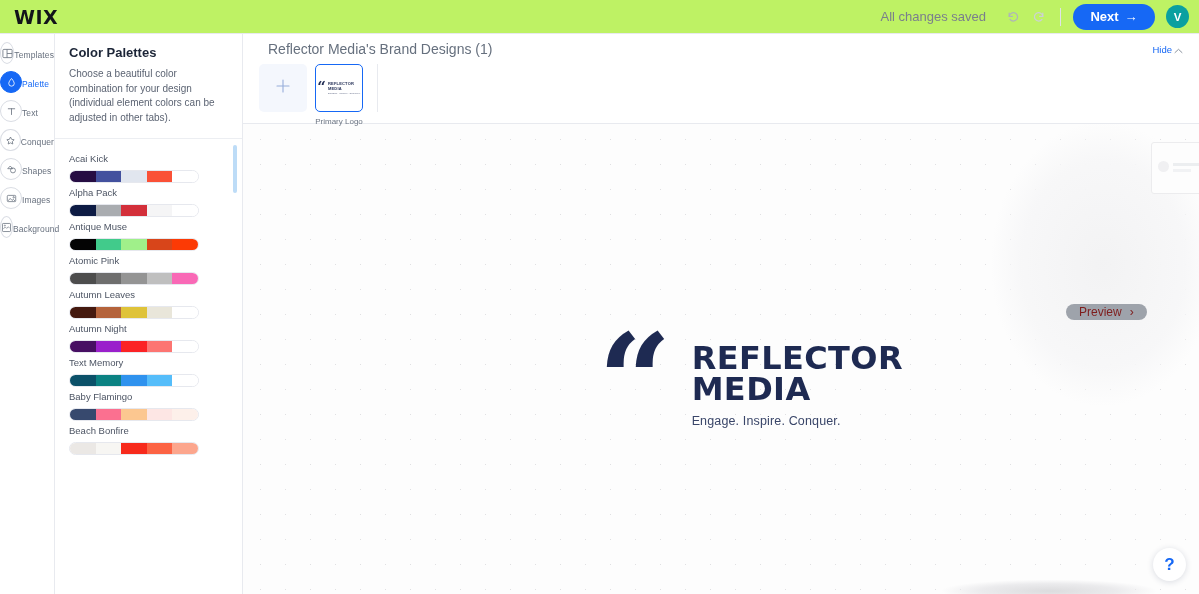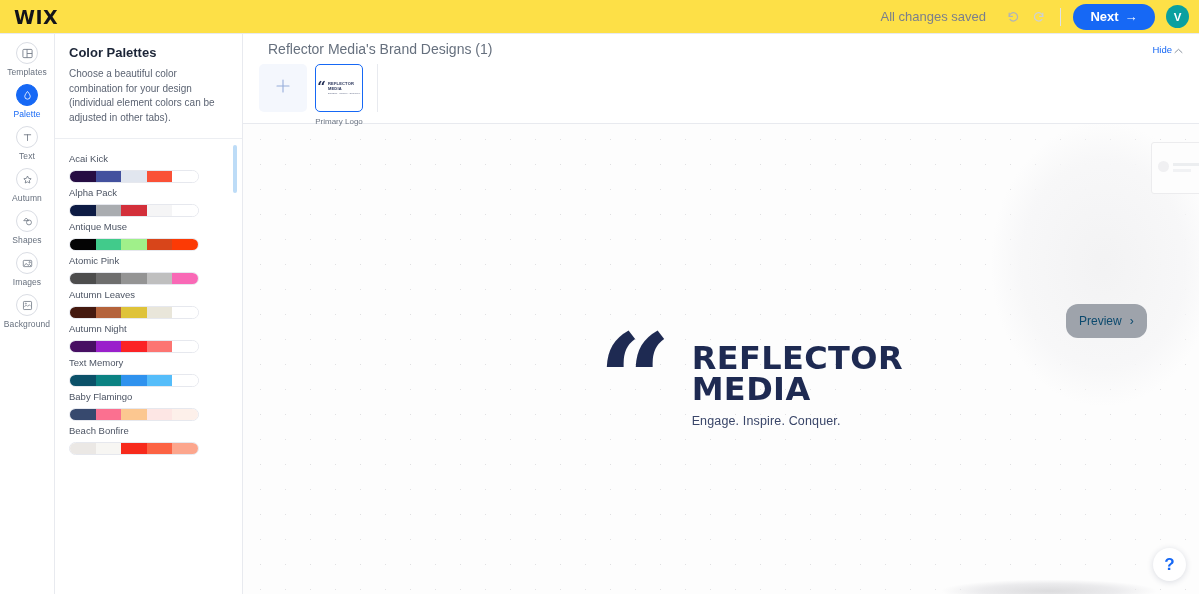--- a/index.html
+++ b/index.html
@@ -8,21 +8,21 @@
     overflow: hidden;
     font-family: "Liberation Sans", sans-serif;
     background: #ffffff;
     color: #2b3445;
   }
 
   
   .topbar {
     position: absolute; left: 0; top: 0;
     width: 1199px; height: 34px;
-    background: #fde047;
+    background: #bef264;
     border-bottom: 1px solid #e8eaef;
     display: flex; align-items: center;
     z-index: 40;
   }
   .wix-logo {
     margin-left: 14px;
     font-size: 19px; font-weight: 700;
     letter-spacing: 0.5px;
     color: #12141a;
     font-family: "DejaVu Sans", sans-serif;
@@ -64,21 +64,21 @@
   
   .rail {
     position: absolute; left: 0; top: 34px;
     width: 55px; height: 560px;
     background: #ffffff;
     border-right: 1px solid #e8eaef;
     padding-top: 8px;
     z-index: 30;
   }
   .rail-item {
-    display: flex; flex-direction: column; align-items: center;
+    display: flex; flex-direction: row; align-items: center;
     margin-bottom: 7px; cursor: pointer;
   }
   .rail-circle {
     width: 22px; height: 22px; border-radius: 50%;
     border: 1px solid #dadde4;
     display: flex; align-items: center; justify-content: center;
     background: #fff;
   }
   .rail-item.active .rail-circle {
     background: #1668f5; border-color: #1668f5;
@@ -249,23 +249,23 @@
     letter-spacing: 0.4px; line-height: 31px;
     font-family: "DejaVu Sans", sans-serif;
   }
   .logo-tag {
     font-size: 12.5px; color: #3a4669; margin-top: 9px;
     letter-spacing: 0.15px; font-weight: 400;
   }
 
   .preview-btn {
     position: absolute; left: 1066px; top: 304px;
-    height: 34px; padding: 0 13px;
+    height: 16px; padding: 0 13px;
     border-radius: 12px;
-    background: #9ea3ab; color: #0c4a6e;
+    background: #9ea3ab; color: #7f1d1d;
     display: flex; align-items: center; gap: 8px;
     font-size: 12px;
     cursor: pointer; z-index: 15;
     border: none; font-family: "Liberation Sans", sans-serif;
   }
   .help-btn {
     position: absolute; left: 1153px; top: 548px;
     width: 33px; height: 33px; border-radius: 50%;
     background: #ffffff;
     box-shadow: 0 1px 6px rgba(30,42,82,.16);
@@ -338,21 +338,21 @@
     </div>
     <div class="rail-label">Text</div>
   </div>
 
   <div class="rail-item">
     <div class="rail-circle">
       <svg width="11" height="11" viewBox="0 0 12 12" fill="none" stroke="#6a7280" stroke-width="0.85">
         <path d="M6 2.2 L7.25 4.75 L10 5.15 L8 7.1 L8.5 9.85 L6 8.55 L3.5 9.85 L4 7.1 L2 5.15 L4.75 4.75 Z" stroke-linejoin="round"></path>
       </svg>
     </div>
-    <div class="rail-label">Autumn</div>
+    <div class="rail-label">Conquer</div>
   </div>
 
   <div class="rail-item">
     <div class="rail-circle">
       <svg width="11" height="11" viewBox="0 0 12 12" fill="none" stroke="#6a7280" stroke-width="0.85">
         <circle cx="7.6" cy="7" r="2.7"></circle>
         <path d="M4.6 2.2 L7.3 5.1 L1.9 5.1 Z" stroke-linejoin="round"></path>
       </svg>
     </div>
     <div class="rail-label">Shapes</div>

